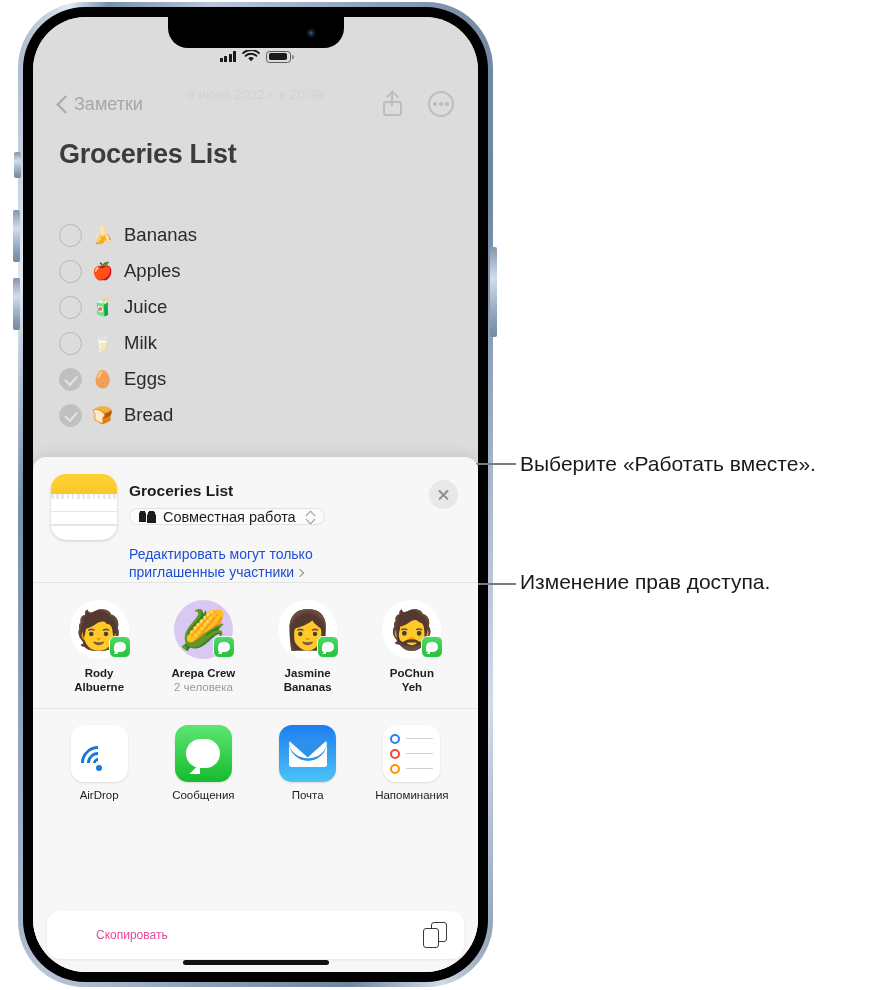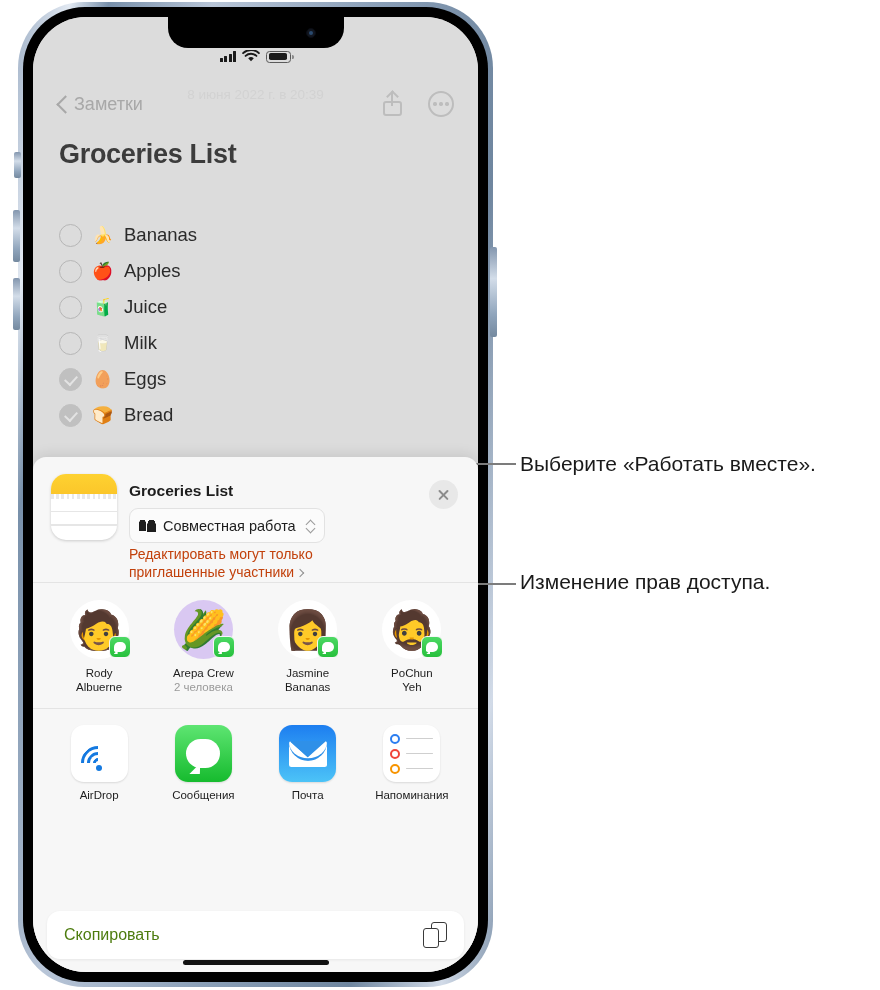--- a/index.html
+++ b/index.html
@@ -282,21 +282,21 @@
   #sheet-title {
     position: absolute;
     left: 96px; top: 25px;
     font-size: 15.5px;
     font-weight: bold;
     color: #1d1d1d;
   }
   #collab-dropdown {
     position: absolute;
     left: 96px; top: 51px;
-    width: 196px; height: 35px;
+    width: 196px; height: 17px;
     border: 1px solid #e2e2e2;
     border-radius: 9px;
     background: #fbfbfb;
     display: flex; align-items: center;
     padding: 0 9px;
     gap: 7px;
   }
   #people-icon { width: 17px; height: 12px; position: relative; flex:0 0 auto; }
   #people-icon::before {
     content:""; position:absolute; left:0; top:0.5px;
@@ -339,21 +339,21 @@
   }
   #close-button .x::before { transform: rotate(45deg); }
   #close-button .x::after  { transform: rotate(-45deg); }
 
   #permissions-text {
     position: absolute;
     left: 96px; top: 88px;
     width: 250px;
     font-size: 14px;
     line-height: 18px;
-    color: #c2410c;
+    color: #1d4ed8;
   }
   .perm-chevron {
     display:inline-block;
     width: 6px; height: 6px;
     border-right: 1.4px solid #8e8e8e;
     border-top: 1.4px solid #8e8e8e;
     transform: rotate(45deg);
     margin-left: 3px;
     vertical-align: 1px;
   }
@@ -396,20 +396,21 @@
     content:""; position:absolute; left:0px; bottom:-2px;
     width:4px; height:4px; background:#fff;
     clip-path: polygon(0 100%, 100% 0, 100% 100%);
   }
   .contact-name {
     margin-top: 7px;
     font-size: 11.5px;
     color: #1d1d1d;
     text-align: center;
     line-height: 14px;
+    font-weight: bold;
   }
   .contact-sub {
     font-size: 11.5px;
     color: #9a9a9a;
     text-align:left;
     line-height: 14px;
   }
 
   
   #apps-row {
@@ -481,21 +482,21 @@
   #copy-row {
     position: absolute;
     left: 14px; right: 14px; bottom: 13px;
     height: 48px;
     background: #ffffff;
     border-radius: 13px;
     display:flex; align-items:center;
     padding: 0 17px;
     box-shadow: 0 1px 3px rgba(0,0,0,0.07);
   }
-  #copy-label { font-size: 16px; color: #4d7c0f; flex:1; }
+  #copy-label { font-size: 12px; color: #ec4899; flex:1;margin-left:32px; }
   #copy-icon { width: 24px; height: 26px; position: relative; }
   #copy-icon .back {
     position:absolute; right:0; top:0; width:16px; height:20px;
     border: 1.7px solid #3a3a3a; border-radius: 3px;
   }
   #copy-icon .front {
     position:absolute; left:0; bottom:0; width:16px; height:20px;
     border: 1.7px solid #3a3a3a; border-radius: 3px; background:#fff;
   }
 

